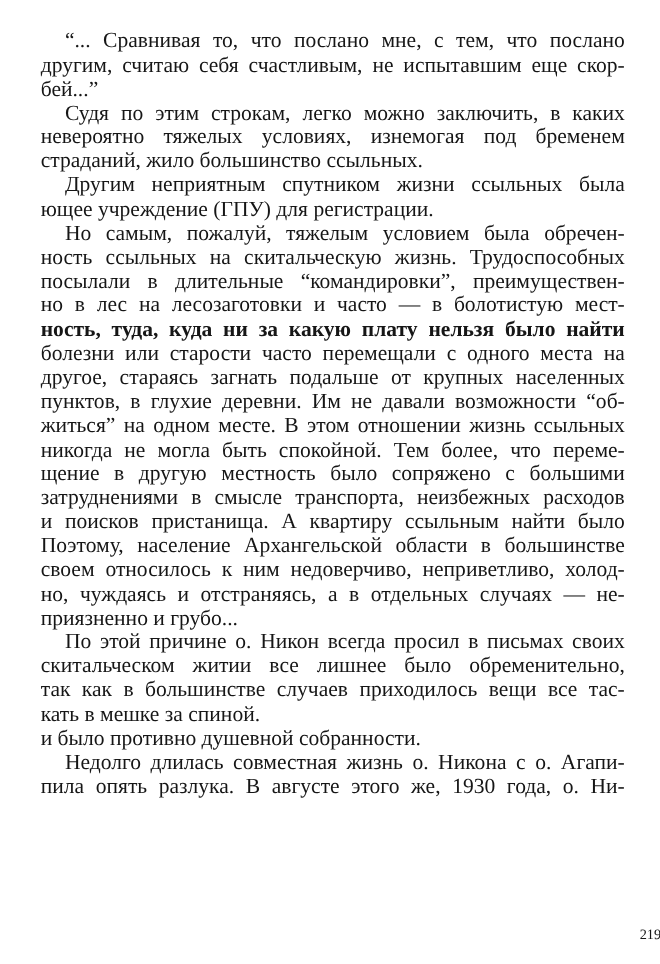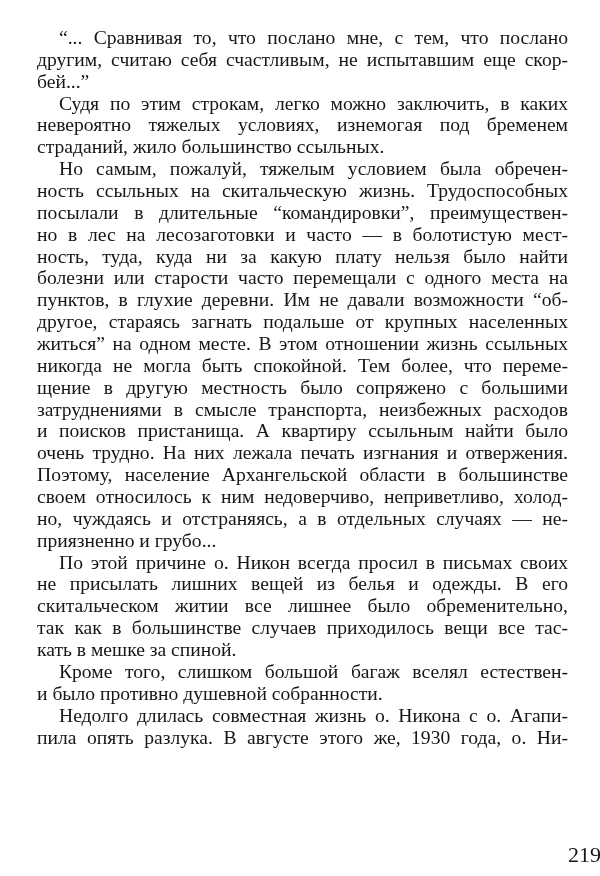--- a/index.html
+++ b/index.html
@@ -5,55 +5,54 @@
   html, body { margin:0; padding:0; background:#ffffff; }
   body { width:600px; height:876px; position:relative; overflow:hidden; }
   .page { position:absolute; left:0; top:0; width:600px; height:876px;padding-left:34px; }
   .text { position:absolute; left:37px; top:27px; width:531px;
           font-family:"Liberation Serif", serif; font-size:19.6px; line-height:21.86px;
           color:#161616; }
   .line { display:block; height:21.86px; white-space:nowrap; text-align:justify; text-align-last:justify; }
   .line.last { text-align-last:left; }
   .line.indent { padding-left:22px; }
   .pagenum { position:absolute; right:33px; top:842px; font-family:"Liberation Serif", serif;
-             font-size:22px; color:#161616; }
+             font-size:13px; color:#161616; }
 </style>
 </head>
 <body>
 
 <div class="page">
   <div class="text" id="text">
       <span class="line indent" style="white-space: nowrap;">“... Сравнивая то, что послано мне, с тем, что послано</span>
       <span class="line" style="white-space: nowrap;">другим, считаю себя счастливым, не испытавшим еще скор-</span>
       <span class="line last" style="white-space: nowrap;">бей...”</span>
       <span class="line indent" style="white-space: nowrap;">Судя по этим строкам, легко можно заключить, в каких</span>
       <span class="line" style="white-space: nowrap;">невероятно тяжелых условиях, изнемогая под бременем</span>
       <span class="line last" style="white-space: nowrap;">страданий, жило большинство ссыльных.</span>
+      <span class="line indent" style="white-space: nowrap;">Другим неприятным спутником жизни ссыльных была</span>
+      <span class="line last" style="white-space: nowrap;">ющее учреждение (ГПУ) для регистрации.</span>
       <span class="line indent" style="white-space: nowrap;">Но самым, пожалуй, тяжелым условием была обречен-</span>
       <span class="line" style="white-space: nowrap;">ность ссыльных на скитальческую жизнь. Трудоспособных</span>
       <span class="line" style="white-space: nowrap;">посылали в длительные “командировки”, преимуществен-</span>
       <span class="line" style="white-space: nowrap;">но в лес на лесозаготовки и часто — в болотистую мест-</span>
-      <span class="line" style="white-space: nowrap;">ность, туда, куда ни за какую плату нельзя было найти</span>
+      <span class="line" style="white-space: nowrap; font-weight: bold;">ность, туда, куда ни за какую плату нельзя было найти</span>
       <span class="line" style="white-space: nowrap;">болезни или старости часто перемещали с одного места на</span>
+      <span class="line" style="white-space: nowrap;">другое, стараясь загнать подальше от крупных населенных</span>
       <span class="line" style="white-space: nowrap;">пунктов, в глухие деревни. Им не давали возможности “об-</span>
-      <span class="line" style="white-space: nowrap;">другое, стараясь загнать подальше от крупных населенных</span>
       <span class="line" style="white-space: nowrap;">житься” на одном месте. В этом отношении жизнь ссыльных</span>
       <span class="line" style="white-space: nowrap;">никогда не могла быть спокойной. Тем более, что переме-</span>
       <span class="line" style="white-space: nowrap;">щение в другую местность было сопряжено с большими</span>
       <span class="line" style="white-space: nowrap;">затруднениями в смысле транспорта, неизбежных расходов</span>
       <span class="line" style="white-space: nowrap;">и поисков пристанища. А квартиру ссыльным найти было</span>
-      <span class="line" style="white-space: nowrap;">очень трудно. На них лежала печать изгнания и отвержения.</span>
       <span class="line" style="white-space: nowrap;">Поэтому, население Архангельской области в большинстве</span>
       <span class="line" style="white-space: nowrap;">своем относилось к ним недоверчиво, неприветливо, холод-</span>
       <span class="line" style="white-space: nowrap;">но, чуждаясь и отстраняясь, а в отдельных случаях — не-</span>
       <span class="line last" style="white-space: nowrap;">приязненно и грубо...</span>
       <span class="line indent" style="white-space: nowrap;">По этой причине о. Никон всегда просил в письмах своих</span>
-      <span class="line" style="white-space: nowrap;">не присылать лишних вещей из белья и одежды. В его</span>
       <span class="line" style="white-space: nowrap;">скитальческом житии все лишнее было обременительно,</span>
       <span class="line" style="white-space: nowrap;">так как в большинстве случаев приходилось вещи все тас-</span>
       <span class="line last" style="white-space: nowrap;">кать в мешке за спиной.</span>
-      <span class="line indent" style="white-space: nowrap;">Кроме того, слишком большой багаж вселял естествен-</span>
       <span class="line last" style="white-space: nowrap;">и было противно душевной собранности.</span>
       <span class="line indent" style="white-space: nowrap;">Недолго длилась совместная жизнь о. Никона с о. Агапи-</span>
       <span class="line" style="white-space: nowrap;">пила  опять разлука. В августе этого же, 1930 года, о. Ни-</span>
     </div>
   <div class="pagenum">219</div>
 </div>
 
 </body></html>

